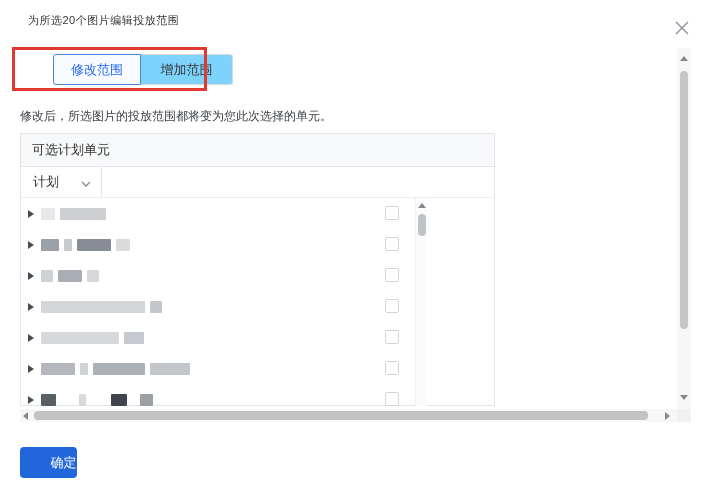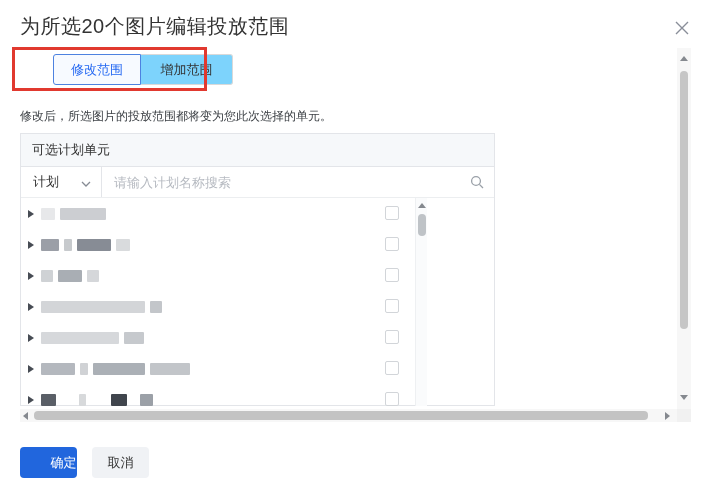--- a/index.html
+++ b/index.html
@@ -1,19 +1,19 @@
 <!DOCTYPE html>
 <html><head>
 <meta charset="utf-8">
 <style>
   * { margin:0; padding:0; box-sizing:border-box; }
   html,body { width:708px; height:492px; background:#fff; font-family:"Liberation Sans","DejaVu Sans",sans-serif; }
   .stage { position:relative; width:708px; height:492px; background:#fff; overflow:hidden; }
 
-  .dlg-title { position:absolute; left:20px; top:13px; font-size:20px; color:#333; font-weight:500; letter-spacing:.5px; }
+  .dlg-title { position:absolute; left:28px; top:13px; font-size:11px; color:#333; font-weight:500; letter-spacing:.5px; }
   .close-btn { position:absolute; left:670px; top:16px; width:24px; height:24px; cursor:pointer; display:flex; align-items:center; justify-content:center; }
 
   .annotation-box { position:absolute; left:12px; top:47px; width:195px; height:44px; border:3px solid #e1392f; pointer-events:none; z-index:5; }
 
   .tab-group { position:absolute; left:17px; top:54px; display:flex; }
   .tab { height:31px; background:#7dd3fc; border:1px solid #d9d9d9; font-size:13px; color:#333; display:flex; align-items:center; justify-content:center; cursor:pointer; }
   .tab.first { width:88px; border-radius:3px 0 0 3px;margin-left:36px; }
   .tab.second { width:92px; border-radius:0 3px 3px 0; border-left:none; }
   .tab.active { border:1px solid #4d82e0; color:#2468f2; background:#f7faff; z-index:2; }
 
@@ -85,29 +85,20 @@
   <div class="panel panel-left">
     <div class="panel-header">
       <span>可选计划单元</span>
     </div>
     <div class="filter-row">
       <div class="plan-dropdown">
         <span>计划</span>
         <span>
           <svg width="10" height="6" viewBox="0 0 10 6">
               <path d="M1 1 L5 5 L9 1" stroke="#868b94" stroke-width="1.3" fill="none"></path>
-            </svg>
-        </span>
-      </div>
-      <div class="search-wrap">
-        <input type="text" placeholder="请输入计划名称搜索" style="">
-        <span class="search-icon">
-          <svg width="14" height="14" viewBox="0 0 14 14">
-              <circle cx="6" cy="6" r="4.4" stroke="#9aa0a8" stroke-width="1.3" fill="none"></circle>
-              <path d="M9.4 9.4 L13 13" stroke="#9aa0a8" stroke-width="1.3"></path>
             </svg>
         </span>
       </div>
     </div>
     <div class="unit-list" id="unit-list">
         <div class="row">
           <span class="expand-arrow"></span>
           <span class="segs">
             <span class="seg" style="width: 14px; background: rgb(231, 232, 234);"></span>
             <span class="seg" style="width: 46px; background: rgb(204, 206, 210);"></span>
@@ -185,16 +176,15 @@
   <div class="vsb-corner"></div>
 
   <div class="hsb">
     <div class="sb-arrow tri-left" style="left:3px; top:3px;"></div>
     <div class="thumb"></div>
     <div class="sb-arrow tri-right" style="left:645px; top:3px;"></div>
   </div>
 
   <div class="footer">
     <button class="btn btn-confirm">确定</button>
-    <button class="btn btn-cancel">取消</button>
   </div>
 
 </div>
 
 </body></html>

